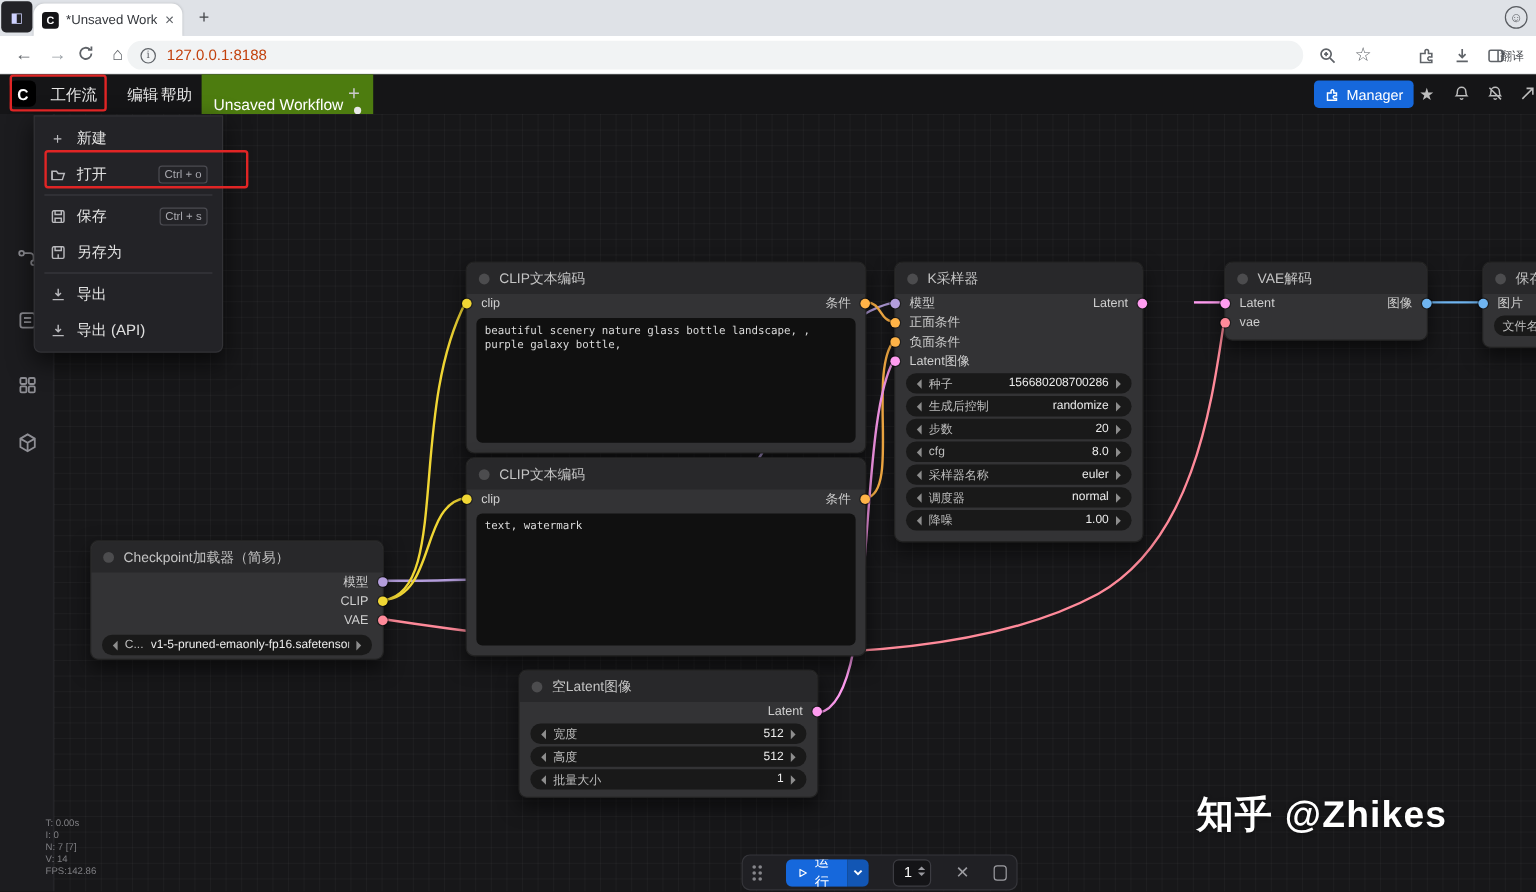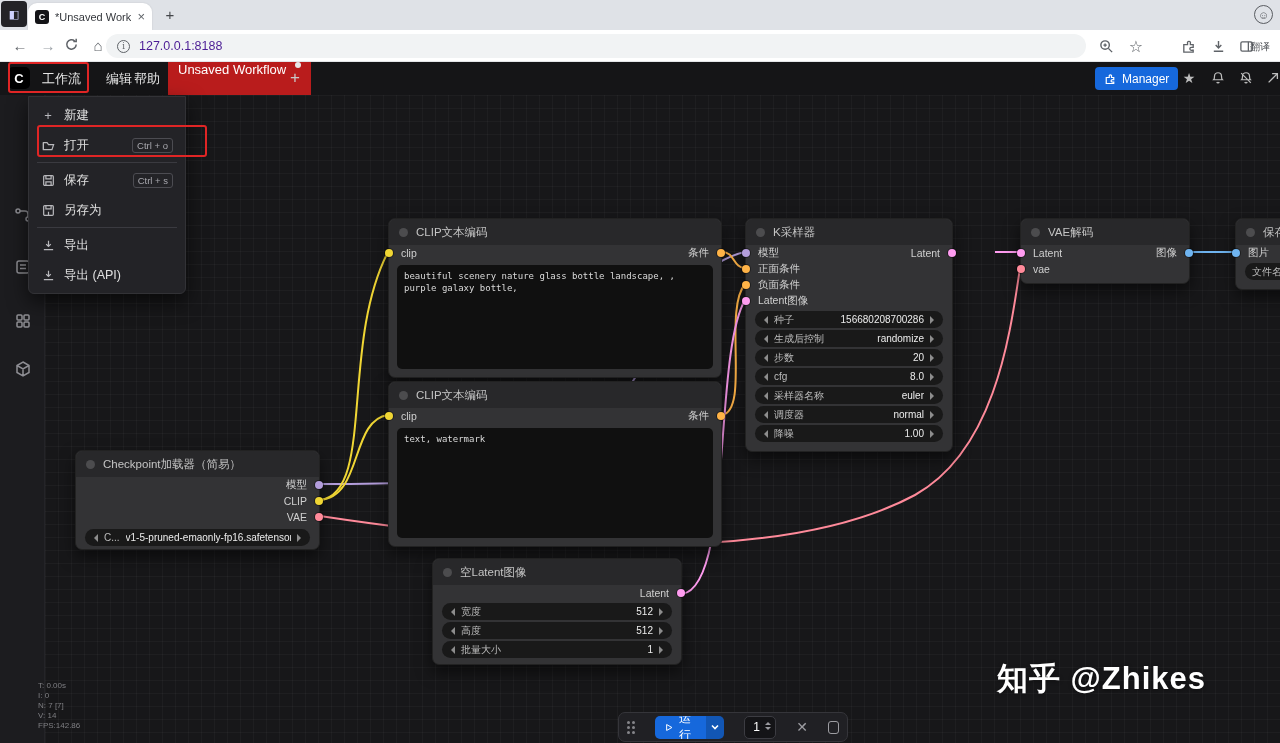--- a/index.html
+++ b/index.html
@@ -13,29 +13,29 @@
 .tab{position:absolute;left:28px;top:3px;width:124px;height:27px;background:#fff;border-radius:9px 9px 0 0;display:flex;align-items:center;gap:6px;padding:0 7px;box-shadow:0 0 2px rgba(0,0,0,.12)}
 .favicon{width:14px;height:14px;border-radius:3px;background:#141417;color:#fff;font-size:9px;font-weight:bold;display:flex;align-items:center;justify-content:center;flex:none}
 .tab-title{font-size:11px;color:#34373c;white-space:nowrap;overflow:hidden;flex:1}
 .tab-close{font-size:13px;color:#5f6368;line-height:1}
 .newtab-btn{position:absolute;left:160px;top:5px;width:20px;height:20px;font-size:15px;color:#44464a;text-align:center;line-height:20px}
 .strip-profile{position:absolute;right:7px;top:5px;width:19px;height:19px;border:1.6px solid #595c61;border-radius:50%;color:#595c61;font-size:11px;display:flex;align-items:center;justify-content:center}
 .toolbar{position:absolute;left:0;top:30px;width:100%;height:32px;background:#ffffff;border-bottom:1px solid #e3e5e8}
 .nav-ic{position:absolute;top:37px;font-size:15px;color:#5f6368;width:20px;text-align:center;line-height:18px}
 .addressbar{position:absolute;left:106px;top:34px;width:980px;height:24px;background:#f1f3f4;border-radius:12px;display:flex;align-items:center;gap:9px;padding:0 11px}
 .info-ic{width:13px;height:13px;border:1.3px solid #5f6368;border-radius:50%;color:#5f6368;font-size:8.5px;text-align:center;line-height:11px;flex:none;font-family:"DejaVu Serif",serif}
-.address-text{font-size:12.5px;color:#4c1d95}
+.address-text{font-size:12.5px;color:#c2410c}
 .tb-ic{position:absolute;top:36px;width:20px;height:20px;color:#5f6368;display:flex;align-items:center;justify-content:center}
 .translate-lbl{position:absolute;top:40px;font-size:10px;color:#4a4d52}
 
 
 .menubar{position:absolute;left:0;top:62px;width:100%;height:33px;background:#151517;color:#e2e2e2}
 .logo{position:absolute;left:8px;top:67px;width:22px;height:22px;border-radius:5px;background:#000;color:#fff;font-size:13px;font-weight:bold;display:flex;align-items:center;justify-content:center}
 .menu-item{position:absolute;top:62px;height:33px;line-height:33px;font-size:13px;color:#e6e6e6;padding:0 6px}
-.wf-tab{position:absolute;left:168px;top:62px;height:33px;display:flex;align-items:flex-start;gap:9px;padding:0 10px;background:#b91c1c;border-bottom:2px solid #6f}
+.wf-tab{position:absolute;left:168px;top:62px;height:33px;display:flex;align-items:flex-end;gap:9px;padding:0 10px;background:#4d7c0f;border-bottom:2px solid #6f}
 .wf-tab-label{font-size:13px;color:#fff;white-space:nowrap}
 .unsaved-dot{width:6px;height:6px;border-radius:50%;background:#e8e8e8}
 .addwf{position:absolute;left:290px;top:62px;height:33px;line-height:31px;font-size:17px;color:#c9c9c9}
 .manager-btn{position:absolute;left:1095px;top:67px;height:23px;padding:0 9px;background:#1668dc;border-radius:4px;display:flex;align-items:center;gap:6px;color:#fff;font-size:12px}
 .mb-ic{position:absolute;top:68px;width:20px;height:20px;color:#bdbdbd;display:flex;align-items:center;justify-content:center;font-size:14px}
 
 
 .sidebar{position:absolute;left:0;top:95px;width:45px;height:648px;background:#1c1c1f;border-right:1px solid #242428;z-index:3}
 .sb-ic{position:absolute;left:13px;width:20px;height:20px;color:#8e8e94;display:flex;align-items:center;justify-content:center;font-size:17px}
 

